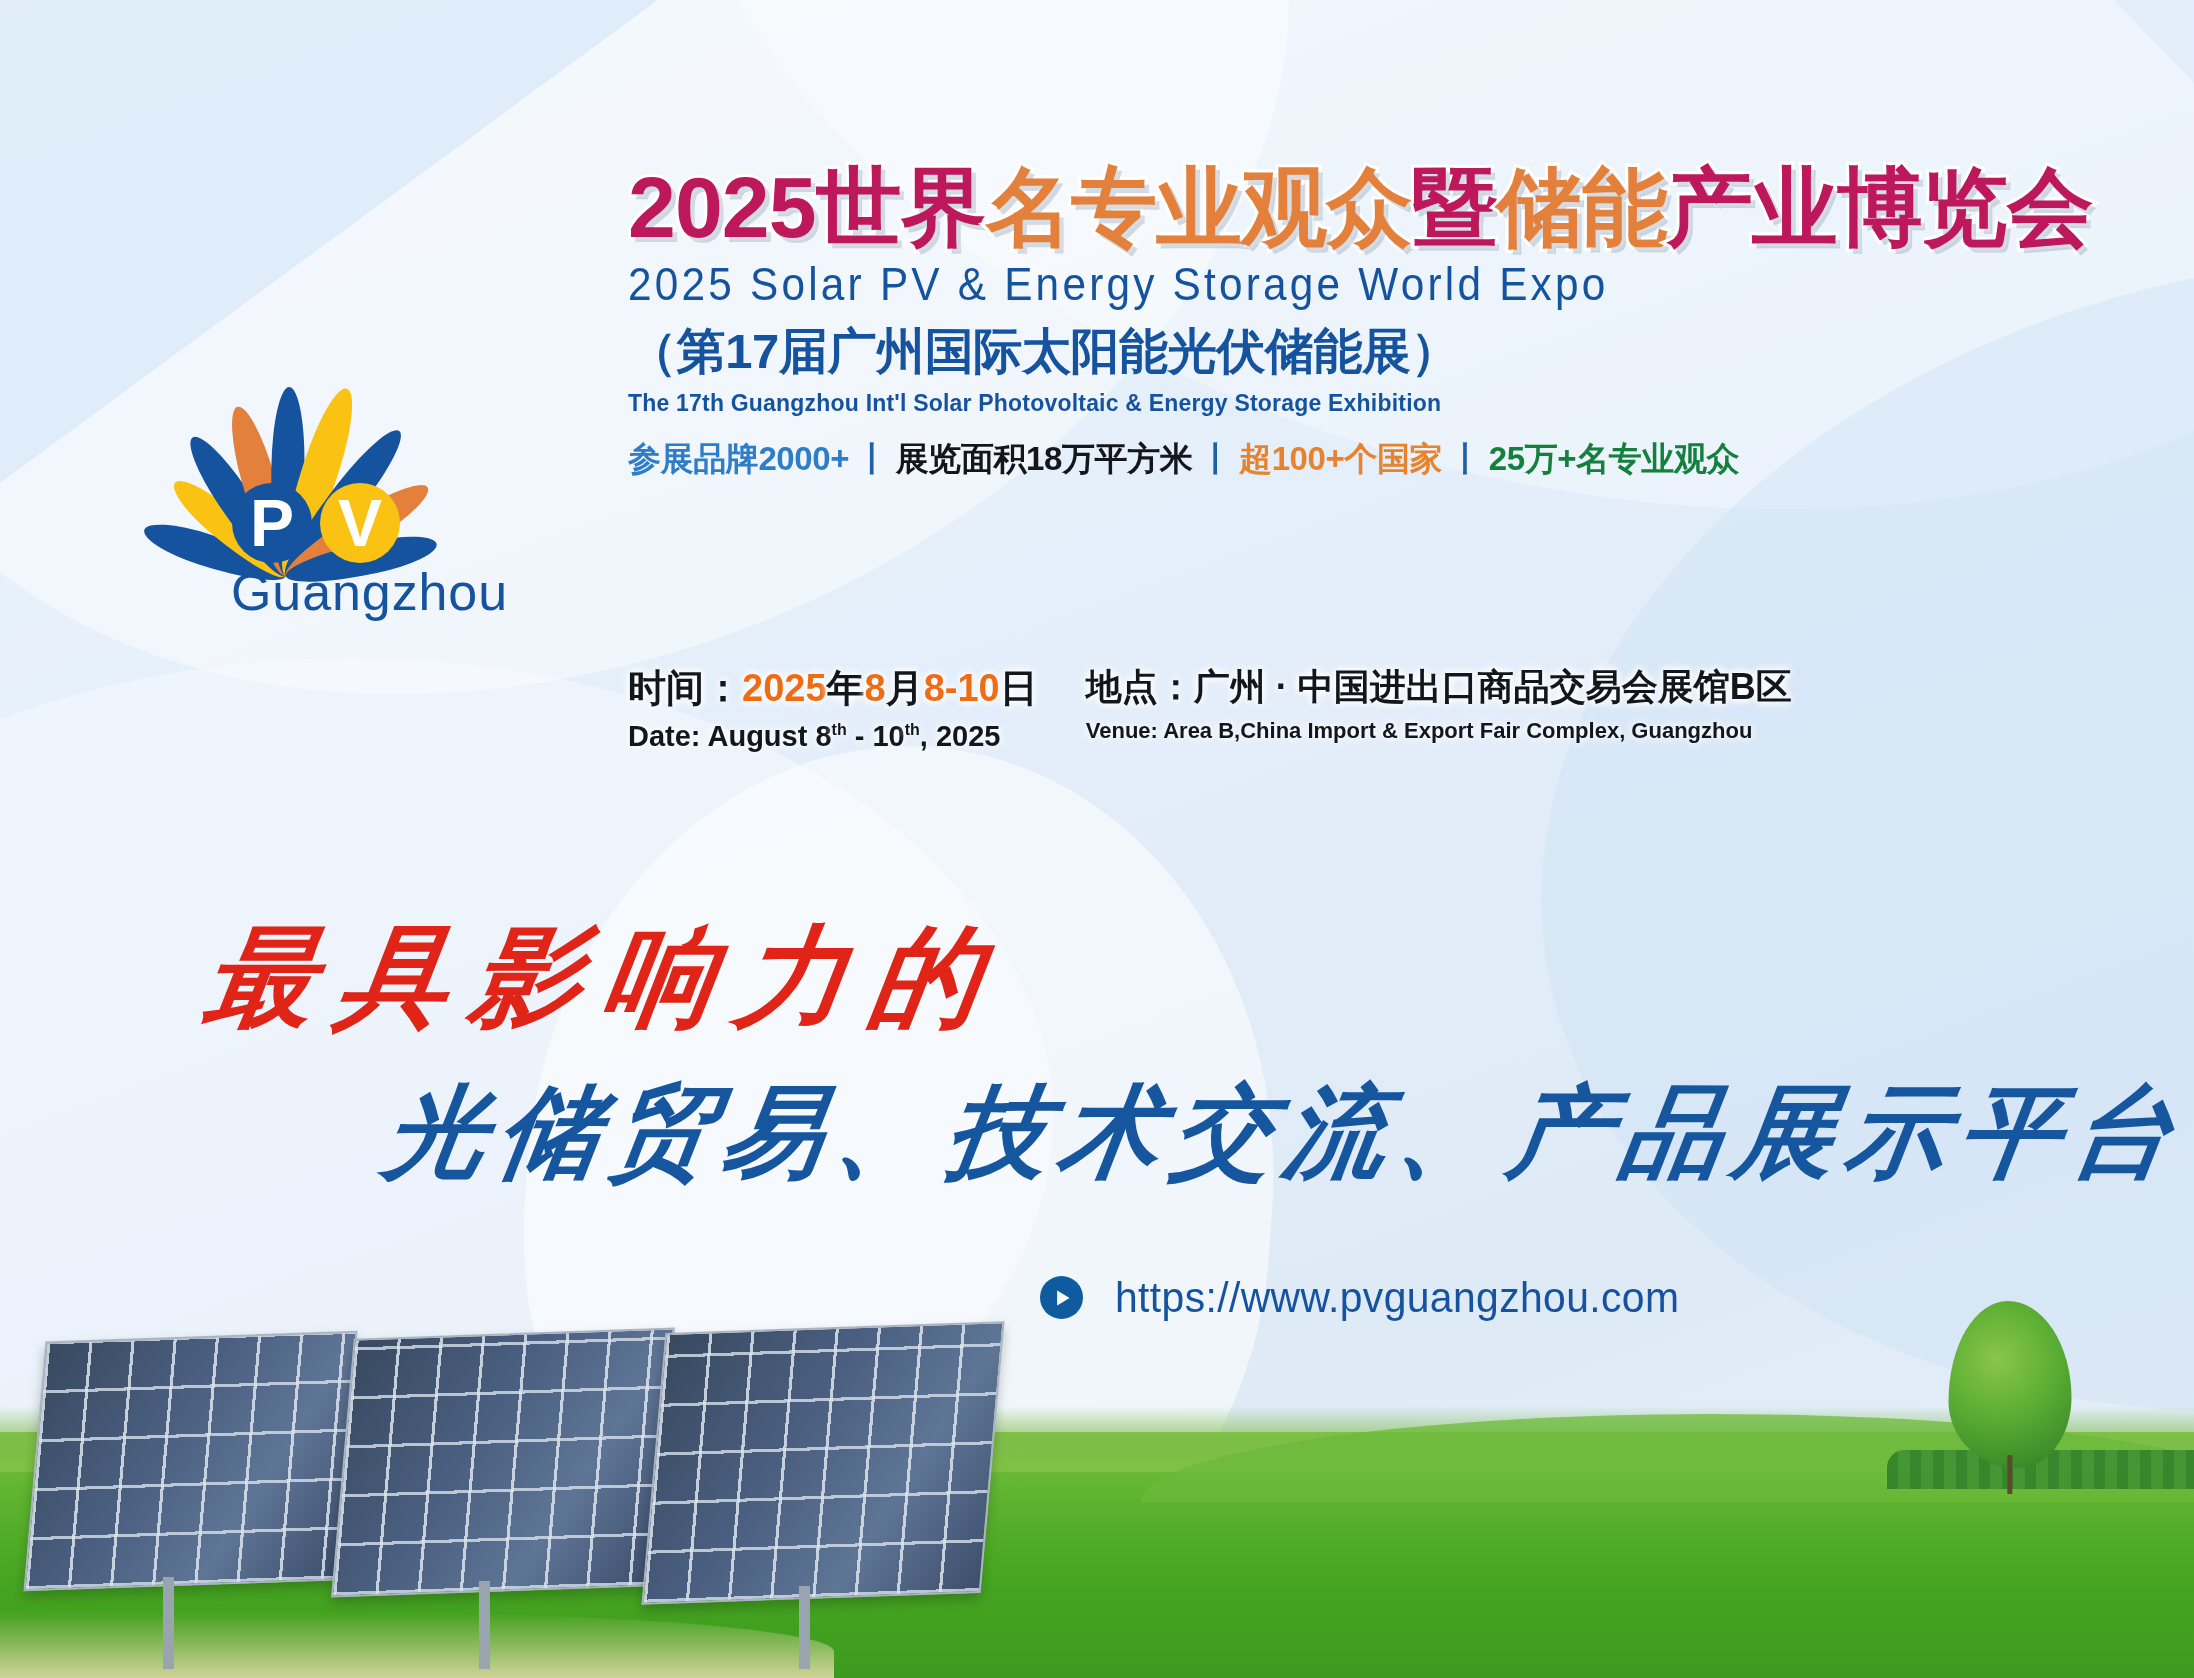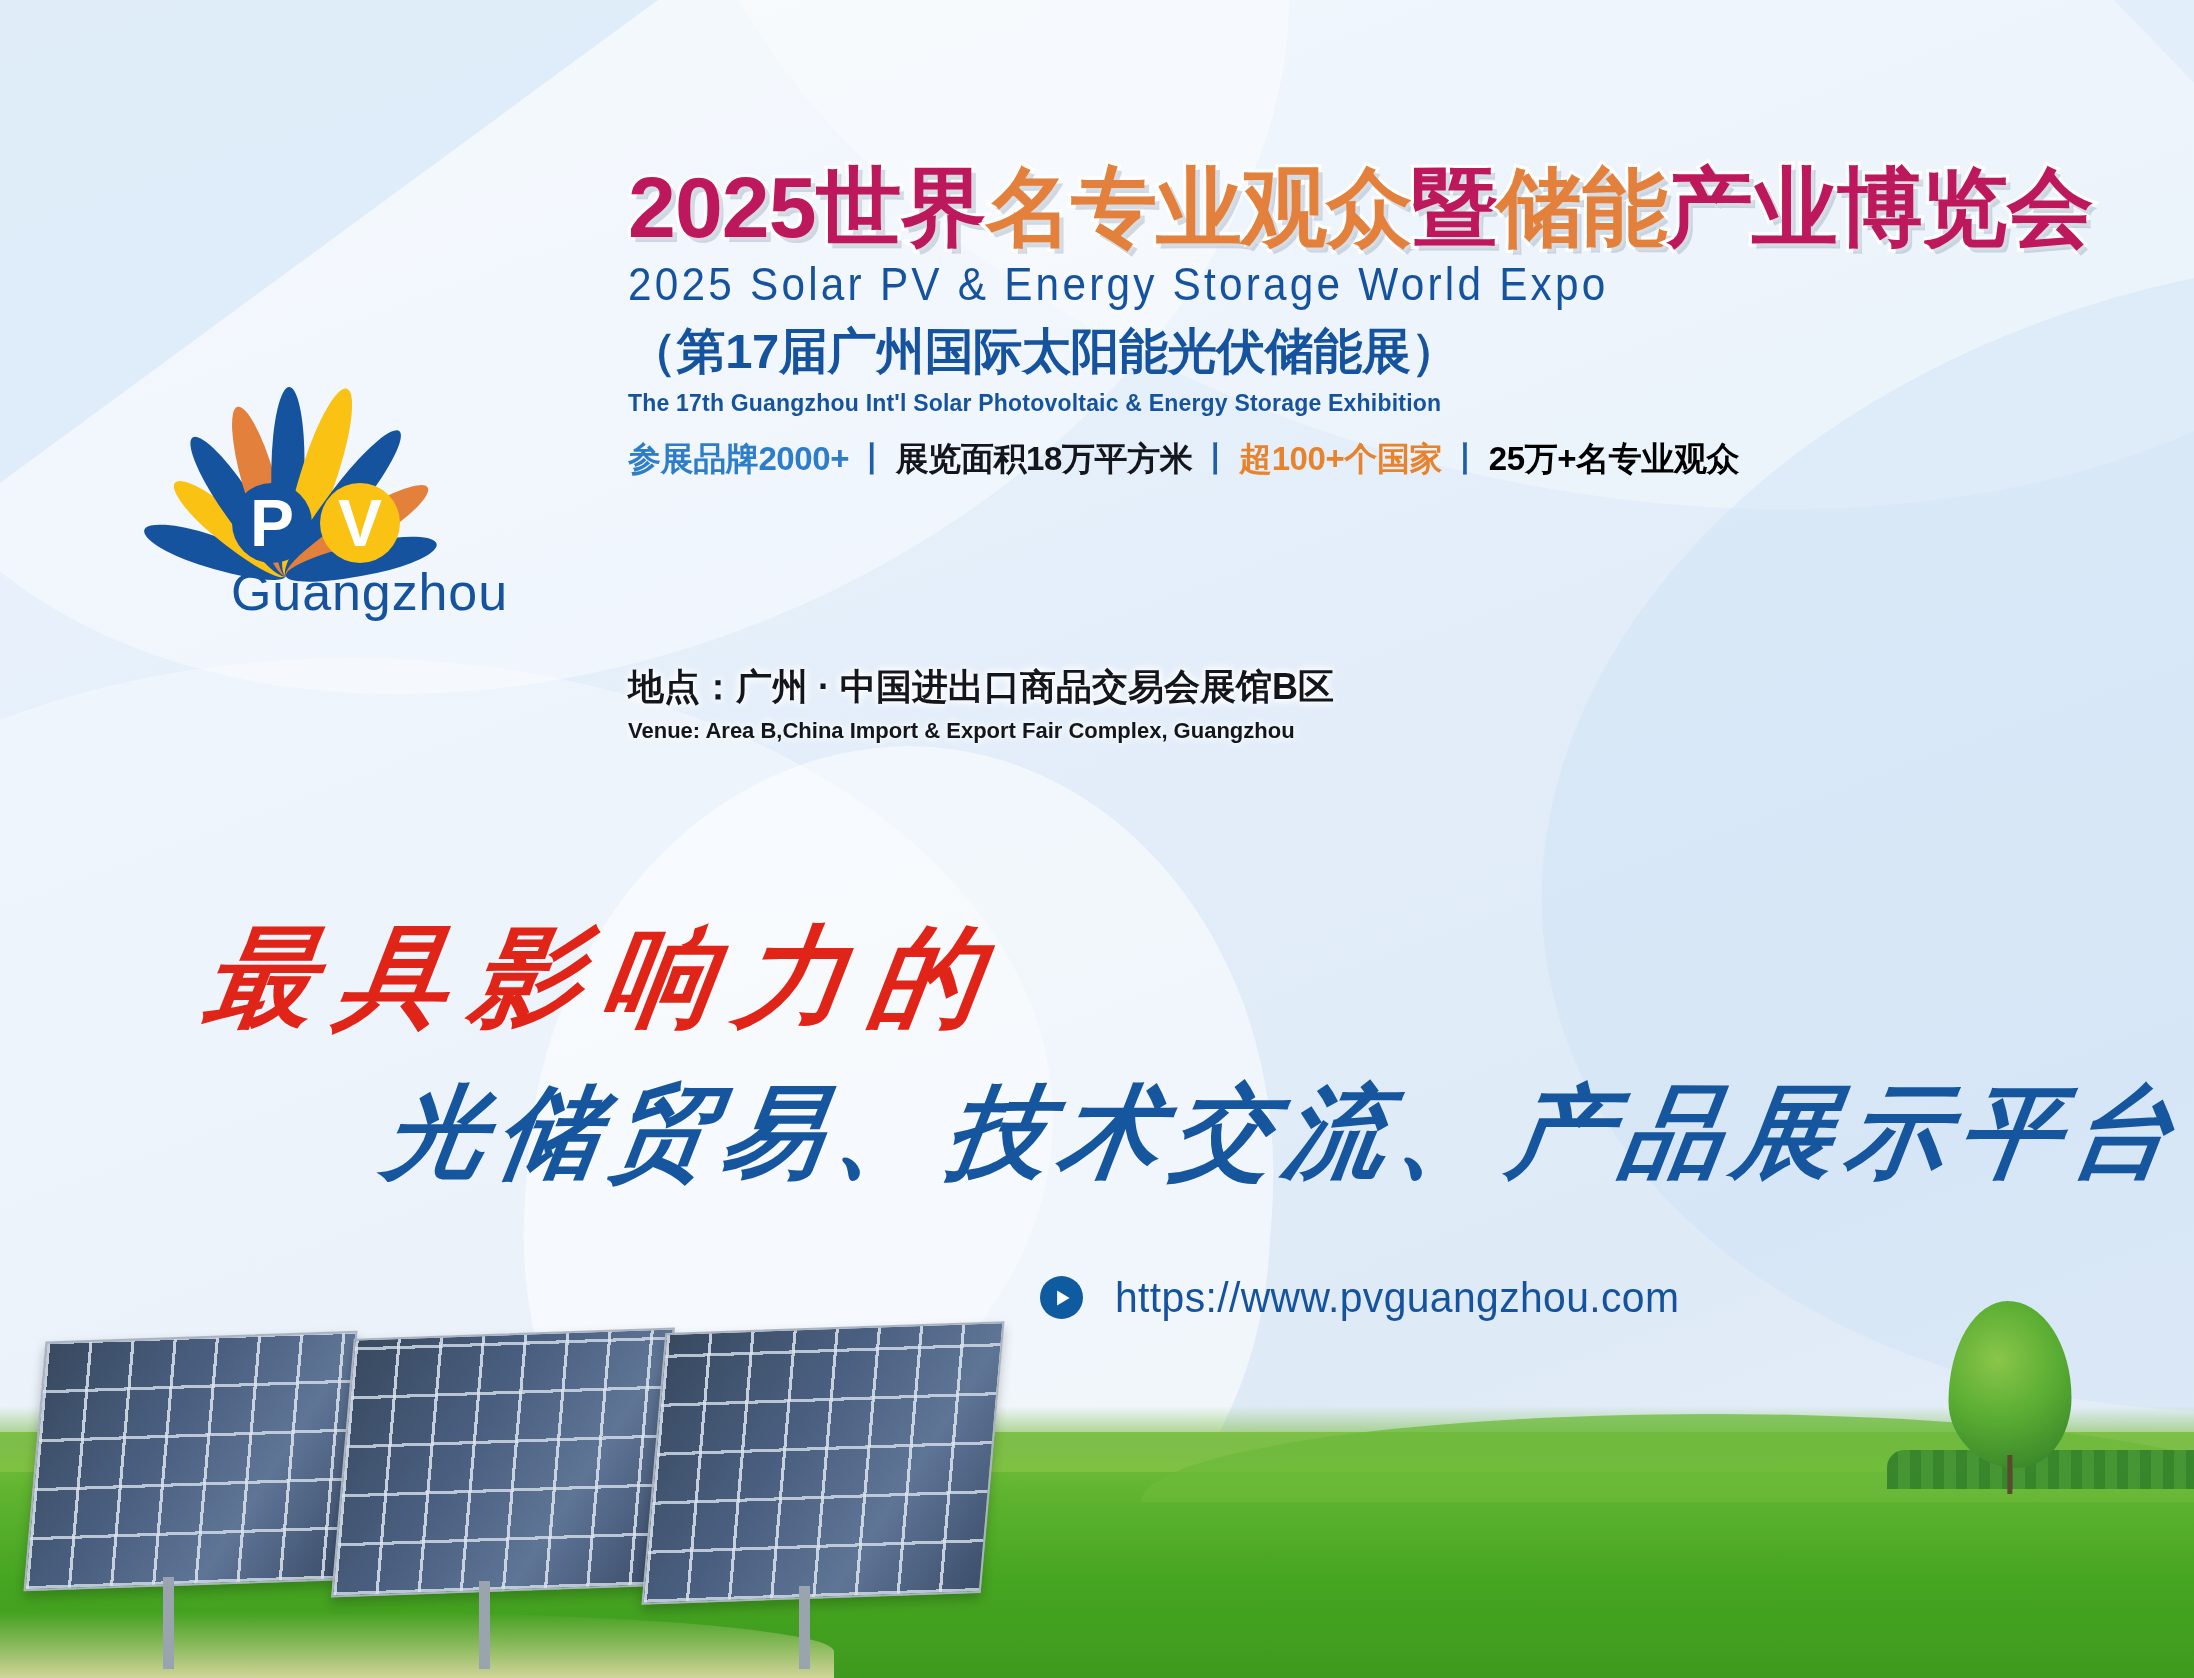--- a/index.html
+++ b/index.html
@@ -86,21 +86,21 @@
      white-space:nowrap;margin-top:3.5px;
      font-family:"Liberation Sans Narrow","Liberation Sans",sans-serif;
      transform:scaleX(.92);transform-origin:left center;}
   .sub-cn{font-size:49px;font-weight:900;color:#15539e;white-space:nowrap;margin-top:8.8px;letter-spacing:-0.4px;}
   .sub-en{font-size:23px;font-weight:700;color:#15539e;white-space:nowrap;margin-top:4.4px;letter-spacing:0.2px;}
 
   .stats{margin-top:20px;font-size:33px;font-weight:900;white-space:nowrap;letter-spacing:-0.4px;}
   .stats .s1{color:#2d7dc9;}
   .stats .s2{color:#15161c;}
   .stats .s3{color:#e8832d;}
-  .stats .s4{color:#000000;}
+  .stats .s4{color:#15803d;}
   .stats .bar{color:#1d5fa8;padding:0 7px;font-weight:700;}
 
   
   .dv{position:absolute;left:628px;top:663px;width:2063px;display:flex;gap:48px;}
   .dv .line1{font-size:38px;font-weight:900;color:#14161d;white-space:nowrap;
      text-shadow:0 0 9.7px #ffffff,0 0 9.7px #ffffff,0 0 6.1px #fff;}
   .dv .line1 .num{color:#ef6c16;}
   .dv .line2{font-size:29px;font-weight:700;color:#14161d;white-space:nowrap;margin-top:6.1px;
      text-shadow:0 0 8px #ffffff,0 0 8px #ffffff;}
   .dv .line2 sup{font-size:16px;}
@@ -186,20 +186,28 @@
     <div class="title-en">2025 Solar PV &amp; Energy Storage World Expo</div>
     <div class="sub-cn">（第17届广州国际太阳能光伏储能展）</div>
     <div class="sub-en">The 17th Guangzhou Int'l Solar Photovoltaic &amp; Energy Storage Exhibition</div>
 
     <div class="stats">
       <span class="s1">参展品牌2000+</span><span class="bar">丨</span><span class="s2">展览面积18万平方米</span><span class="bar">丨</span><span class="s3">超100+个国家</span><span class="bar">丨</span><span class="s4">25万+名专业观众</span>
     </div>
   </div>
 
   <div class="dv">
+    <div class="date">
+      <div class="line1">
+        <span>时间：</span><span class="num">2025</span><span>年</span><span class="num">8</span><span>月</span><span class="num">8-10</span><span>日</span>
+      </div>
+      <div class="line2">
+        <span>Date: August 8</span><sup>th</sup><span> - 10</span><sup>th</sup><span>, 2025</span>
+      </div>
+    </div>
 
     <div class="venue">
       <div class="line1">
         <span>地点：</span><span>广州 · 中国进出口商品交易会展馆B区</span>
       </div>
       <div class="line2">Venue: Area B,China Import &amp; Export Fair Complex, Guangzhou</div>
     </div>
   </div>
 
   <div class="calli calli1">最具影响力的</div>

